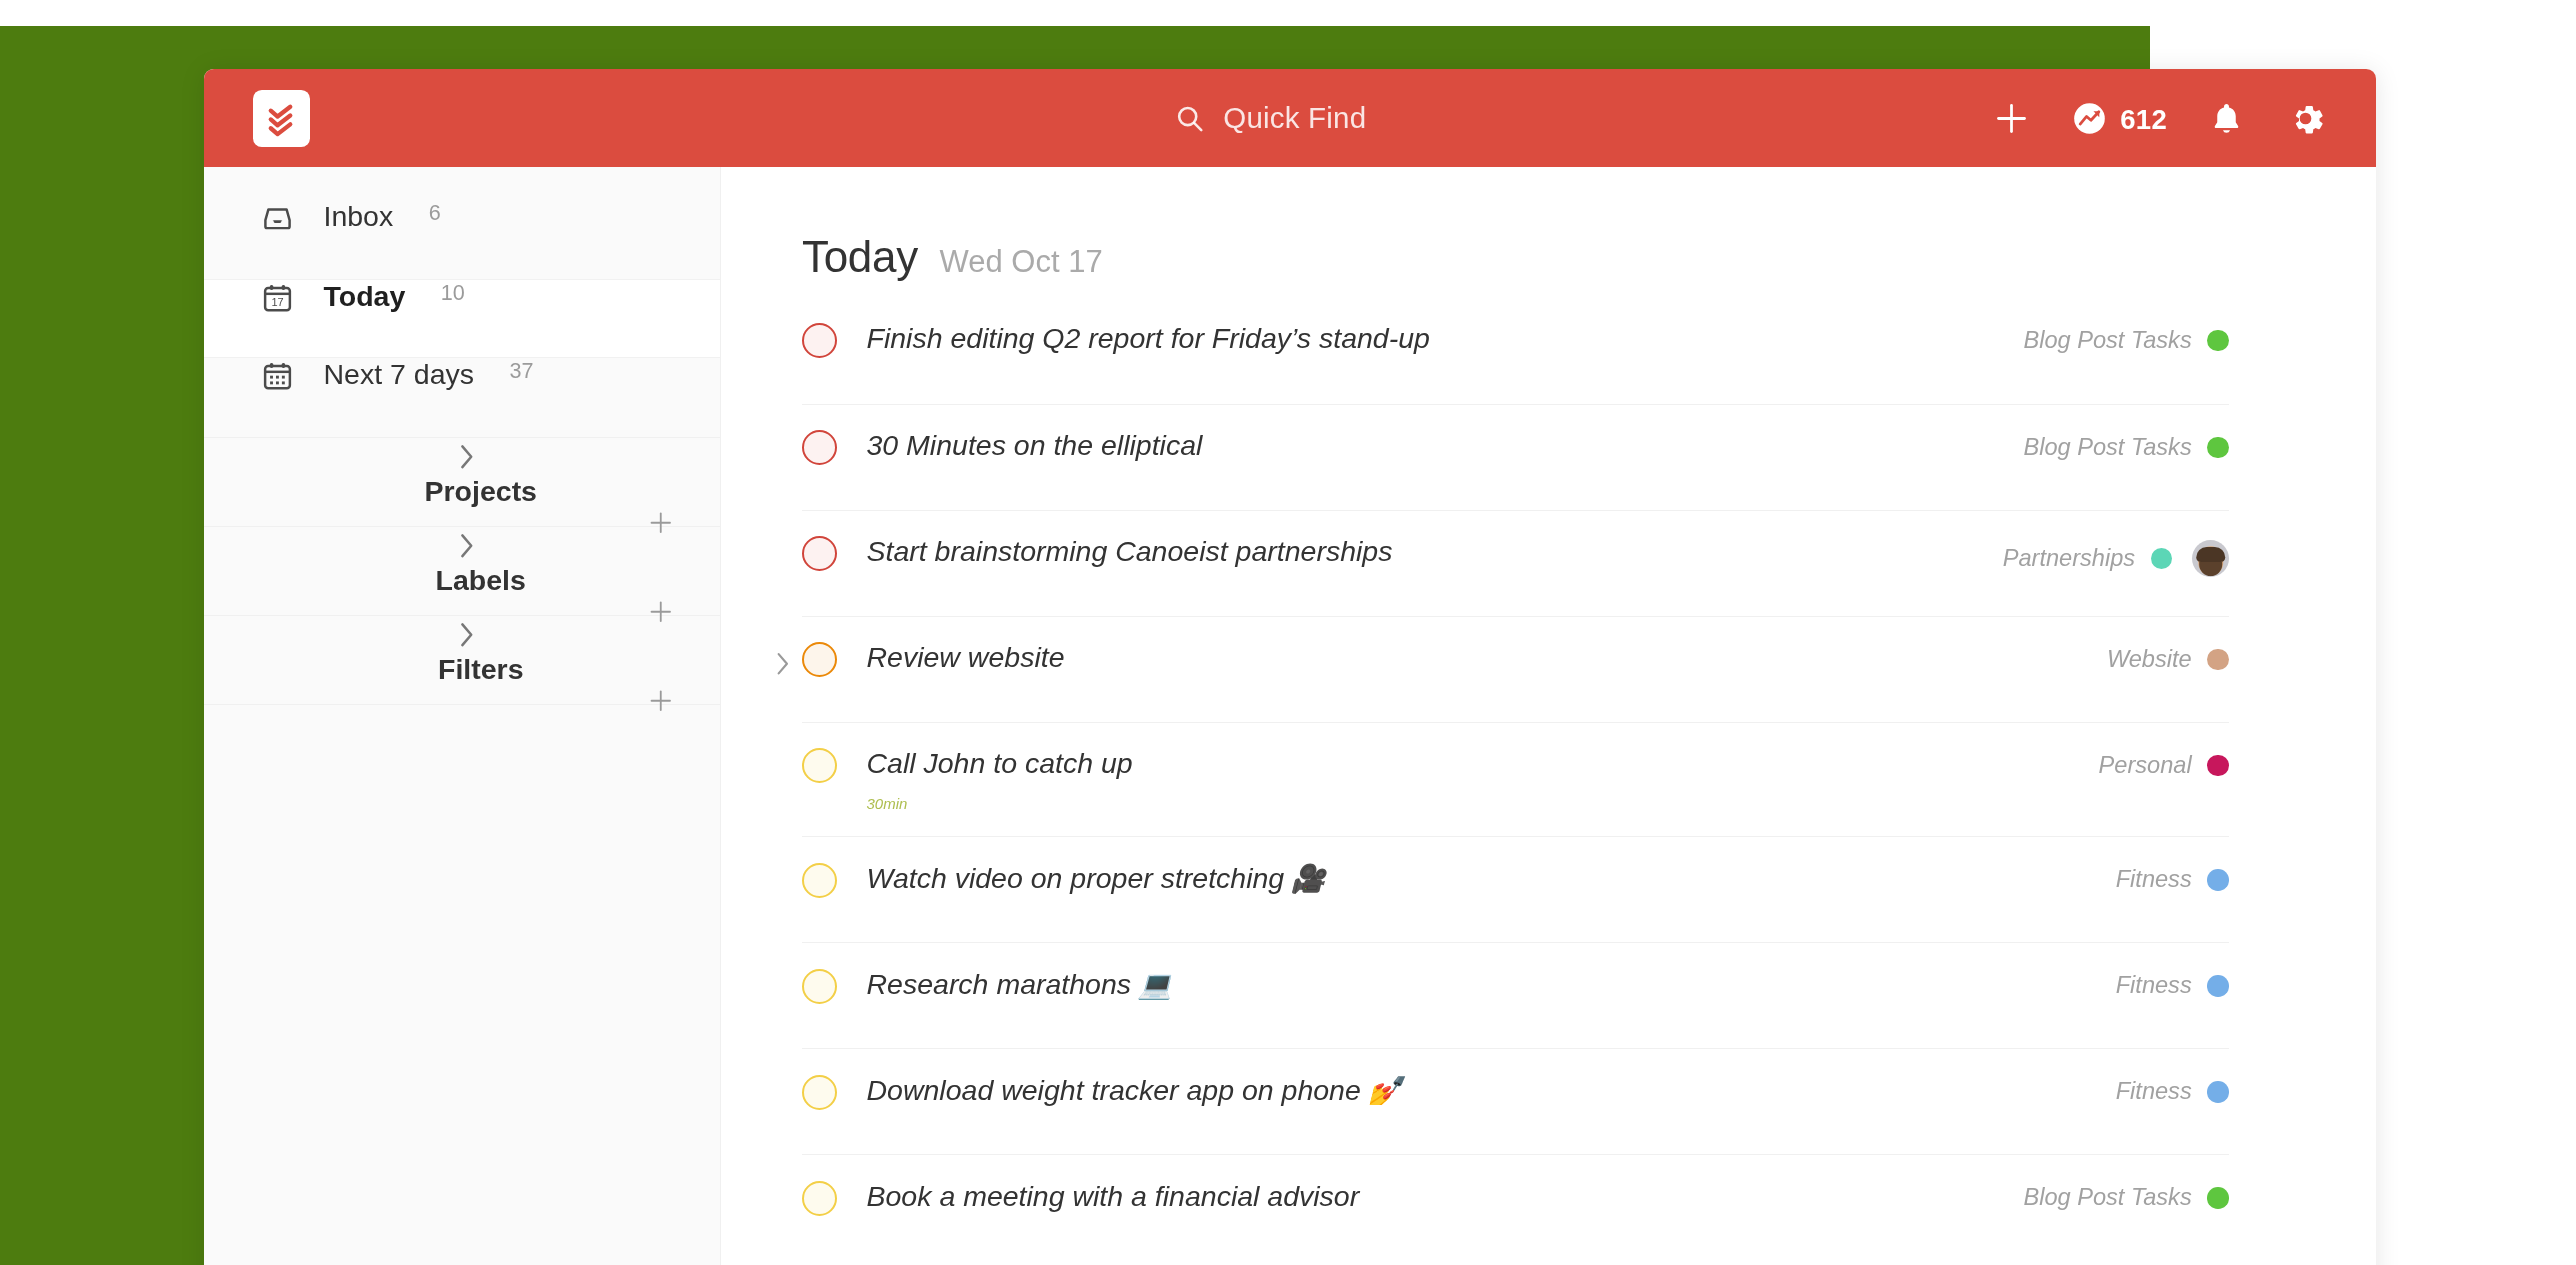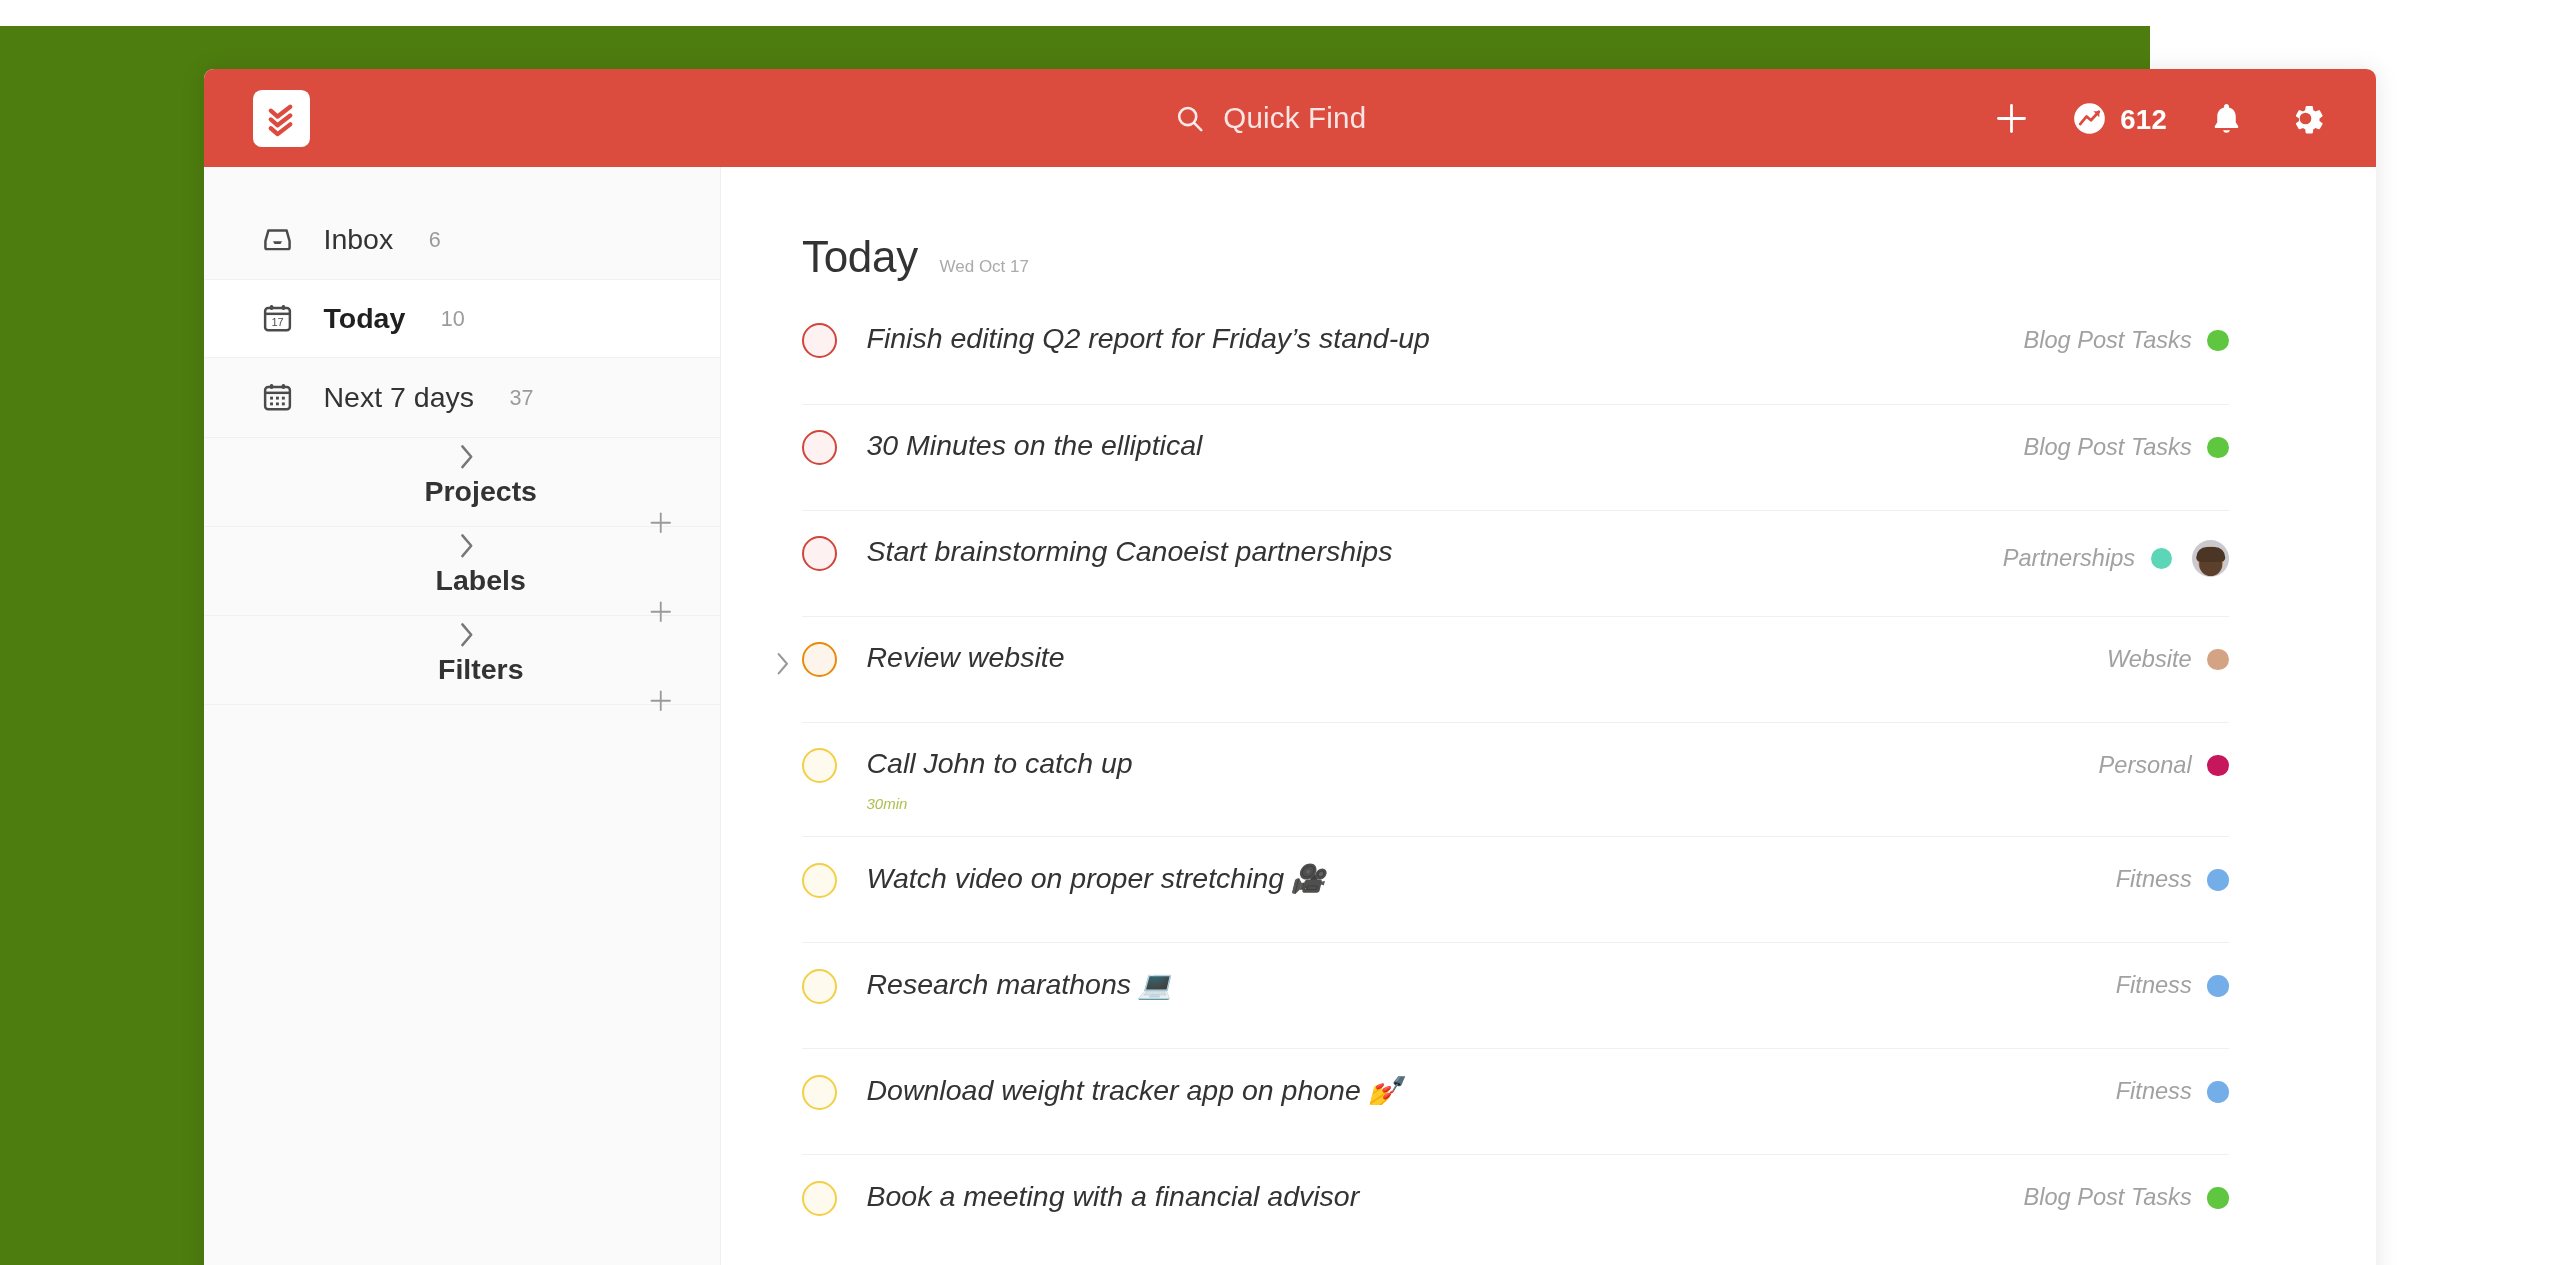--- a/index.html
+++ b/index.html
@@ -80,21 +80,21 @@
   
   .sidebar {
     width: 517px;
     flex: 0 0 517px;
     background: #fafafa;
     border-right: 1px solid #f0f0f0;
     padding-top: 33px;
   }
   .nav-item {
     display: flex;
-    align-items: center;
+    align-items: flex-start;
     height: 79px;
     padding-left: 55px;
     gap: 27.5px;
   }
   .nav-item.active {
     background: #ffffff;
     border-top: 1px solid #f1f1f1;
     border-bottom: 1px solid #f1f1f1;
   }
   .nav-icon { width: 37px; height: 37px; display:flex; align-items:center; justify-content:center; flex: 0 0 37px;}
@@ -133,21 +133,21 @@
     align-items: baseline;
     gap: 21.6px;
     margin-bottom: 25.5px;
   }
   .page-title {
     font-size: 44px;
     color: #333333;
     letter-spacing: -0.3px;
   }
   .page-date {
-    font-size: 17px;
+    font-size: 31px;
     color: #aaaaaa;
   }
   
   .task-list { display: flex; flex-direction: column; }
   .task-row {
     position: relative;
     display: flex;
     align-items: flex-start;
     border-top: 1px solid #f0f0f0;
     padding: 23.6px 0 23.6px 0;

